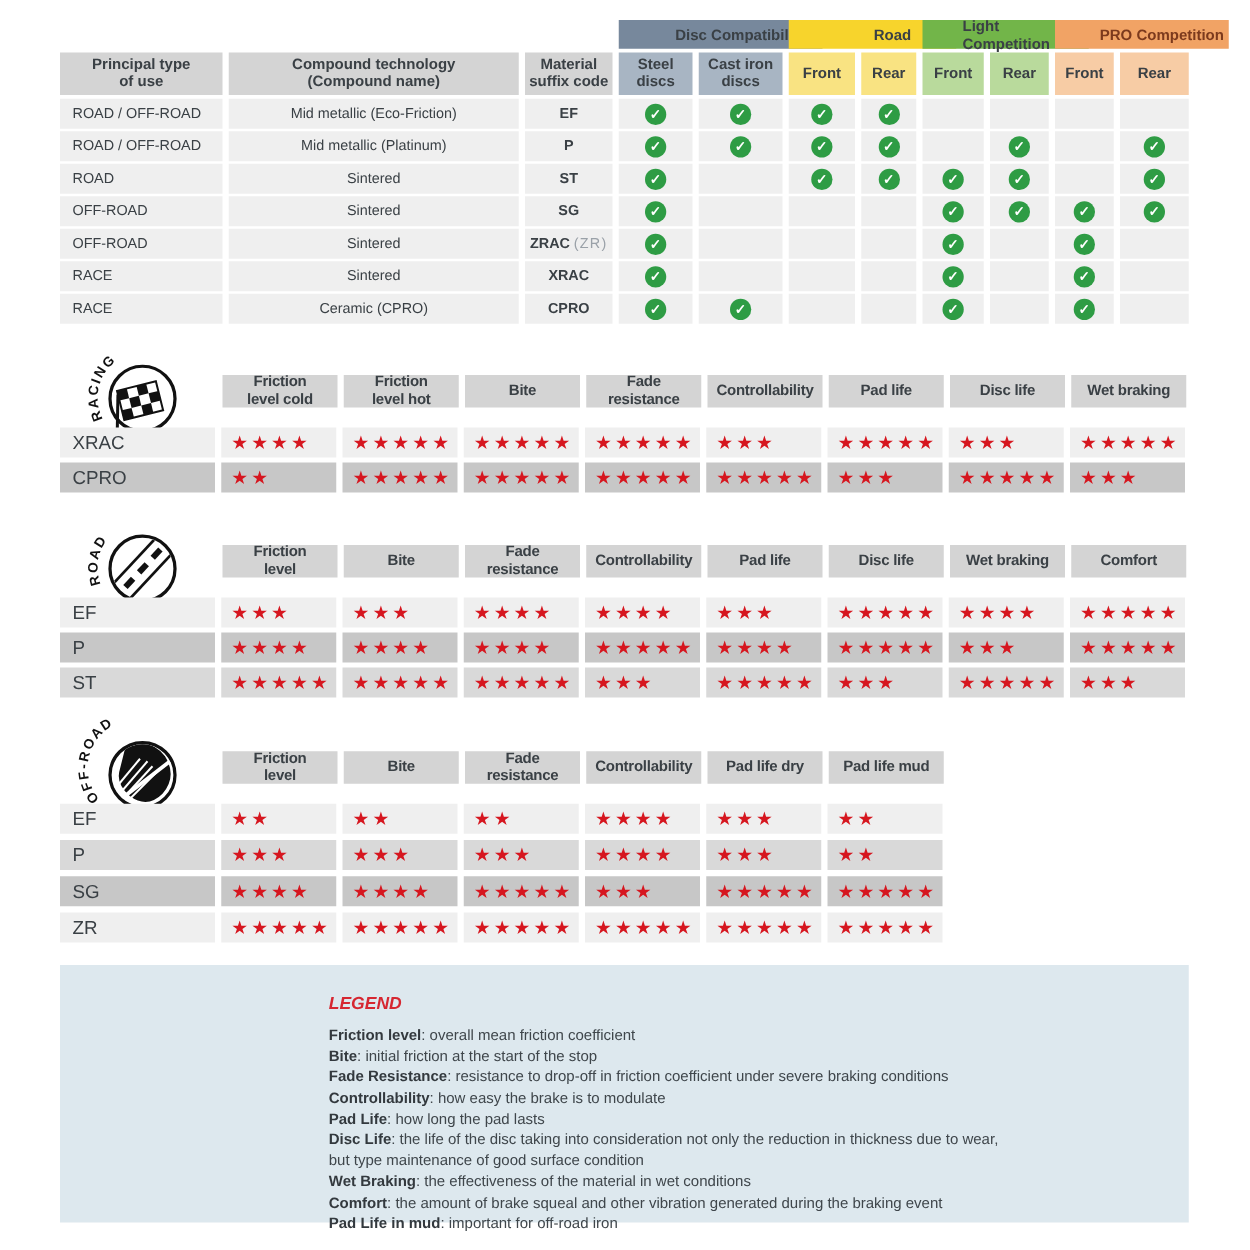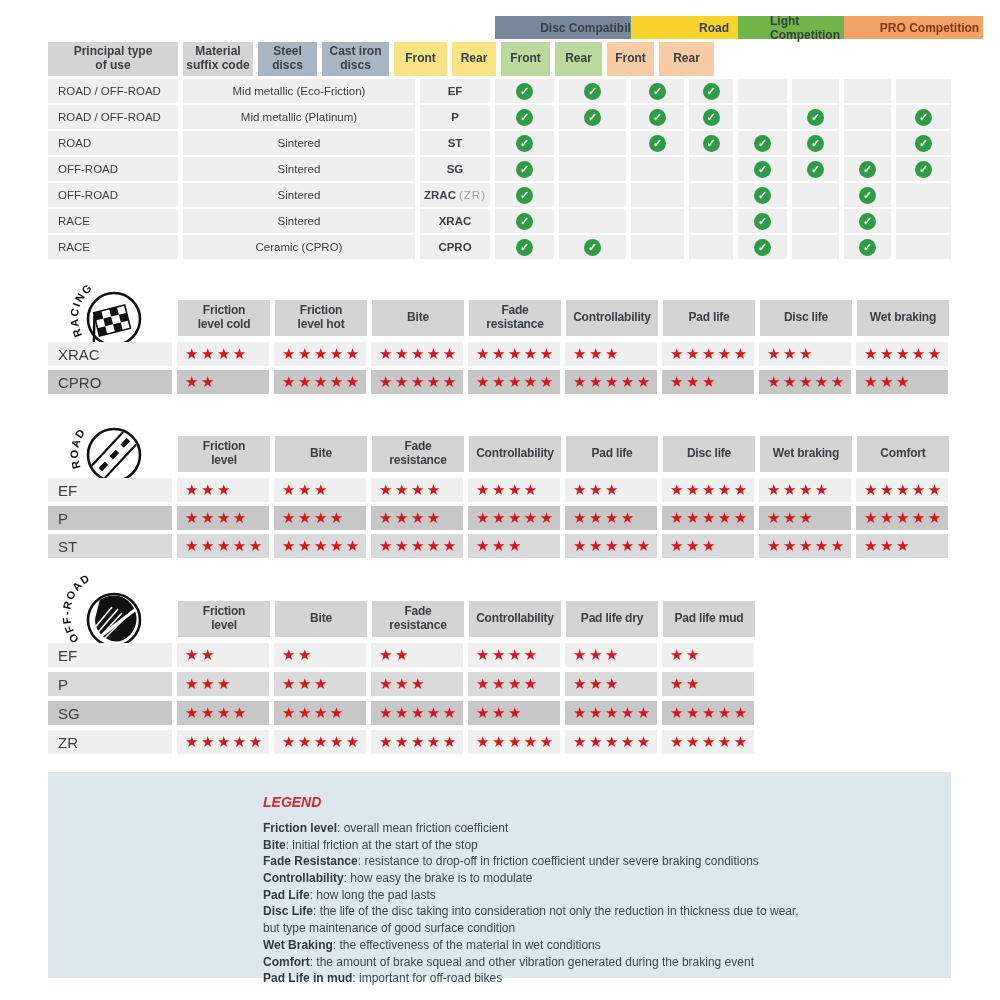--- a/index.html
+++ b/index.html
@@ -32,21 +32,21 @@
   .ccell{height:24px;background:var(--row_light);font-size:11.5px;}
   .ccell.left{justify-content:flex-start;padding-left:10px;text-align:left;}
   .suffix{font-weight:700;font-size:11.5px;}
   .suffix-note{color:#9aa1a8;font-weight:400;margin-left:3px;letter-spacing:1px;}
   .check{width:17px;height:17px;border-radius:50%;background:var(--check_green);
          color:#fff;font-size:11px;font-weight:700;display:flex;align-items:center;justify-content:center;}
   
   .rating{position:absolute;left:48px;width:903px;}
   .badge{position:absolute;left:0;top:-6px;}
   .rt-heads{position:absolute;left:130px;top:28px;}
-  .rt-hcell{width:92px;height:36px;background:var(--header_gray);font-size:12px;font-weight:700;
+  .rt-hcell{width:92px;height:26px;background:var(--header_gray);font-size:12px;font-weight:700;
             white-space:pre-line;line-height:1.15;letter-spacing:-0.2px;}
   .rt-rows{position:absolute;left:0;top:70px;width:903px;}
   .rt-row{margin-bottom:4px;}
   .rt-row.tall{margin-bottom:5px;}
   .rt-label{width:124px;height:24px;justify-content:flex-start;padding-left:10px;font-size:15px;}
   .rt-stars{width:92px;height:24px;justify-content:flex-start;padding-left:8px;
             color:var(--star_red);font-size:15px;letter-spacing:2.5px;white-space:nowrap;overflow:hidden;}
   .sh-light{background:var(--row_light);}
   .sh-medium{background:var(--row_medium);}
   .sh-dark{background:var(--row_dark);}
@@ -67,20 +67,22 @@
   <section class="compat">
     <div class="grp-row" id="compat-groups">
         <div class="grp grp-slate" style="left: 447px; width: 131px;">Disc Compatibility</div>
         <div class="grp grp-yellow" style="left: 583px; width: 102px;">Road</div>
         <div class="grp grp-green" style="left: 690px; width: 101px;">Light Competition</div>
         <div class="grp grp-orange" style="left: 796px; width: 107px;">PRO Competition</div>
       </div>
     <div class="compat-heads flexrow" id="compat-heads">
         <div class="cell hcell hg" style="width: 130px;">Principal type
 of use</div>
+        <div class="cell hcell hg" style="width: 232px;">Compound technology
+(Compound name)</div>
         <div class="cell hcell hg" style="width: 70px;">Material
 suffix code</div>
         <div class="cell hcell hs" style="width: 59px;">Steel
 discs</div>
         <div class="cell hcell hs" style="width: 67px;">Cast iron
 discs</div>
         <div class="cell hcell hy" style="width: 53px;">Front</div>
         <div class="cell hcell hy" style="width: 44px;">Rear</div>
         <div class="cell hcell hgr" style="width: 49px;">Front</div>
         <div class="cell hcell hgr" style="width: 47px;">Rear</div>
@@ -461,17 +463,17 @@
     <div id="legend-items">
         <div class="legend-item"><b>Friction level</b><span>: overall mean friction coefficient</span></div>
         <div class="legend-item"><b>Bite</b><span>: initial friction at the start of the stop</span></div>
         <div class="legend-item"><b>Fade Resistance</b><span>: resistance to drop-off in friction coefficient under severe braking conditions</span></div>
         <div class="legend-item"><b>Controllability</b><span>: how easy the brake is to modulate</span></div>
         <div class="legend-item"><b>Pad Life</b><span>: how long the pad lasts</span></div>
         <div class="legend-item"><b>Disc Life</b><span>: the life of the disc taking into consideration not only the reduction in thickness due to wear,</span></div>
         <div class="legend-item"><span>but type maintenance of good surface condition</span></div>
         <div class="legend-item"><b>Wet Braking</b><span>: the effectiveness of the material in wet conditions</span></div>
         <div class="legend-item"><b>Comfort</b><span>: the amount of brake squeal and other vibration generated during the braking event</span></div>
-        <div class="legend-item"><b>Pad Life in mud</b><span>: important for off-road bikes</span></div>
+        <div class="legend-item"><b>Pad Life in mud</b><span>: important for off-road iron</span></div>
       </div>
   </section>
 
 </div>
 
 </body></html>

